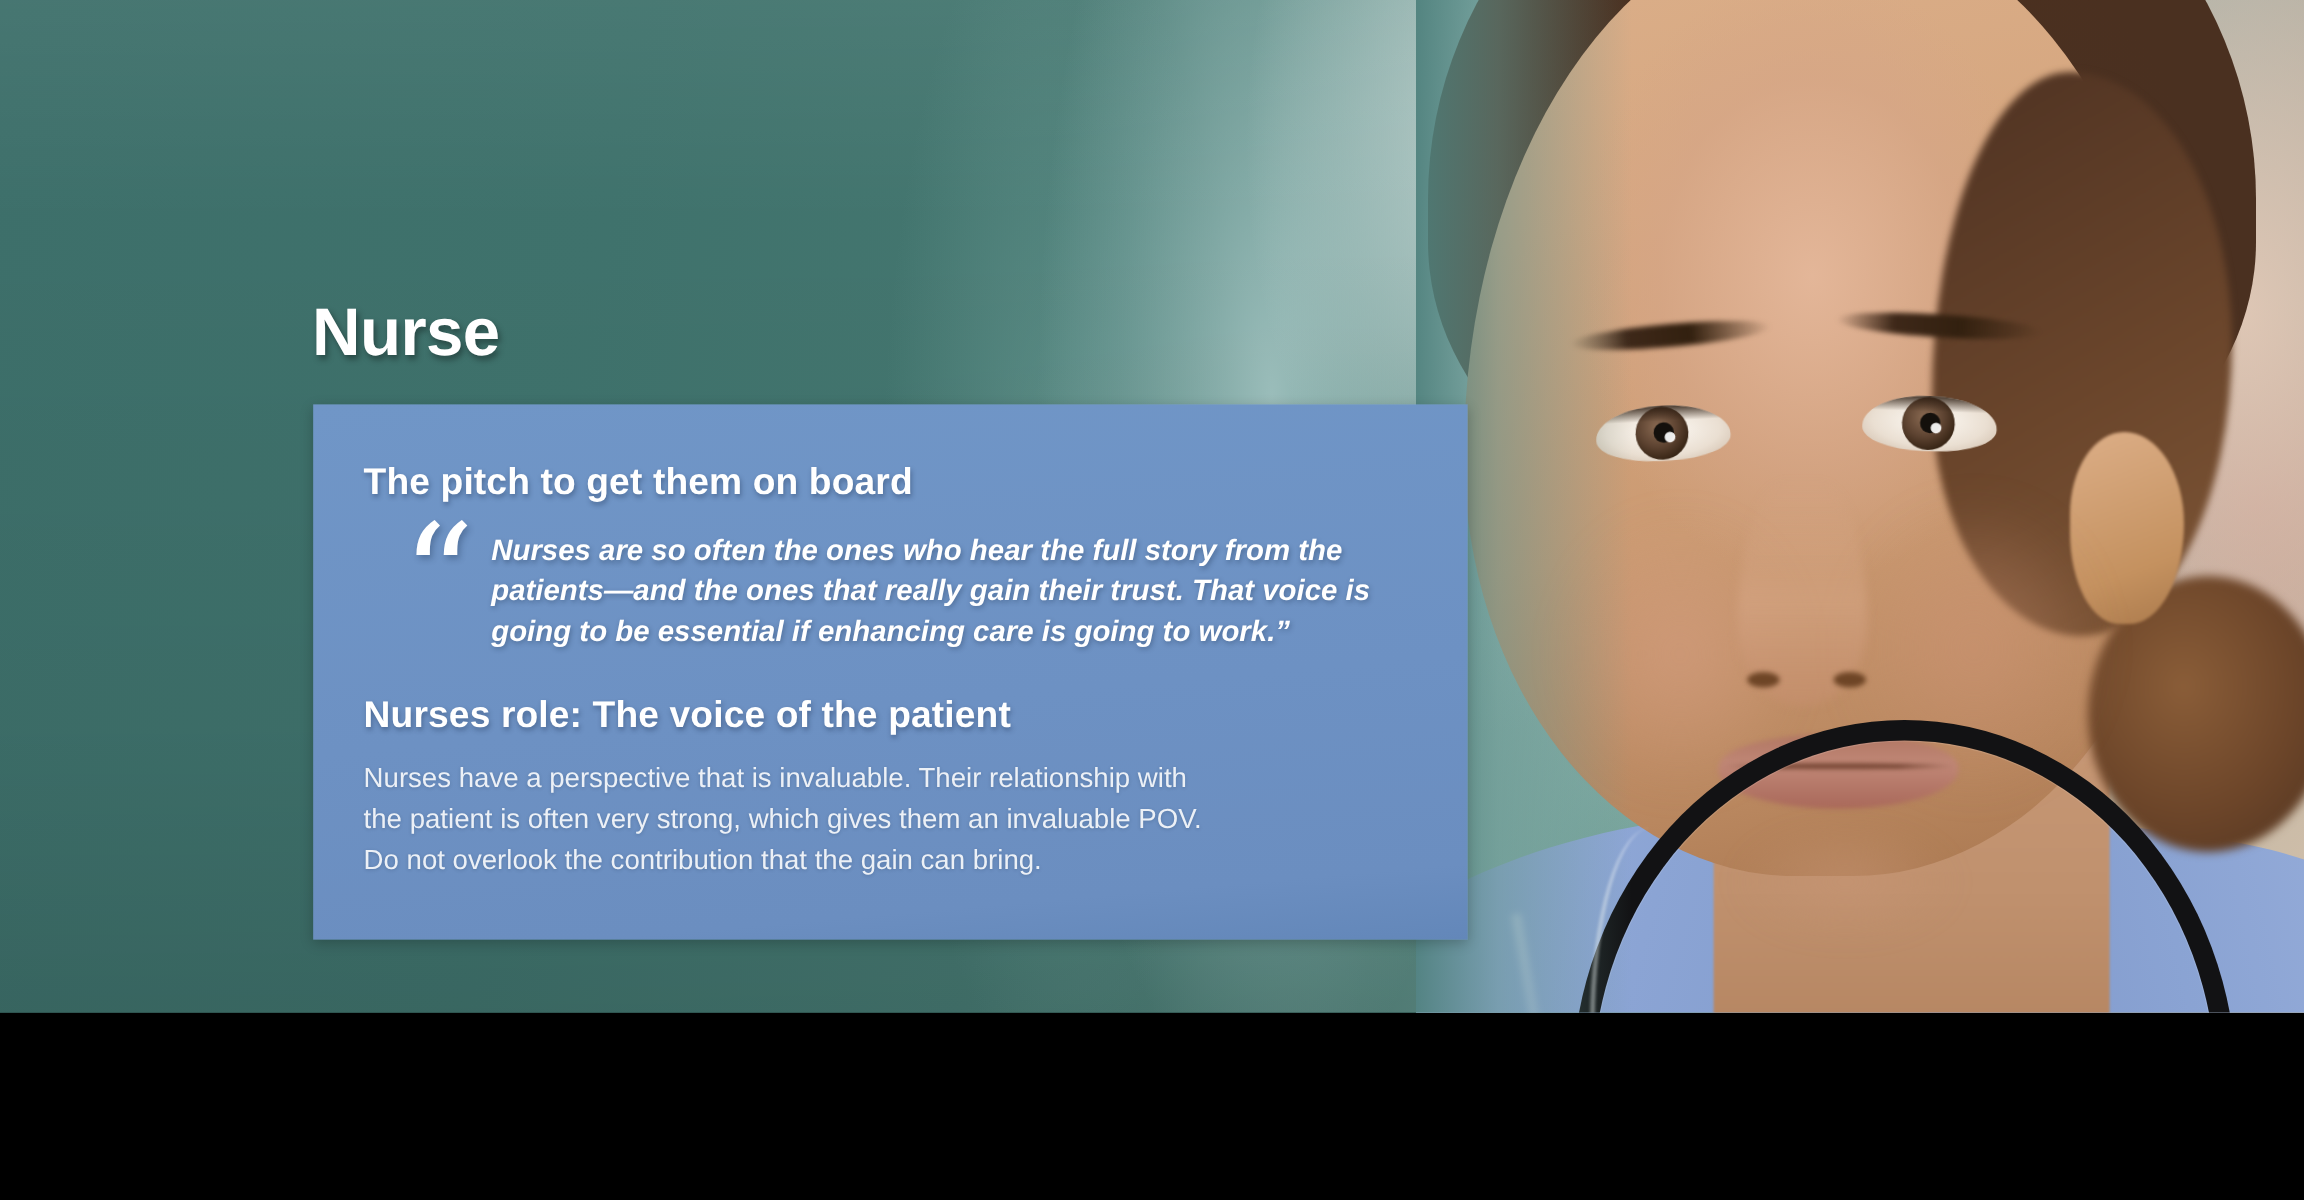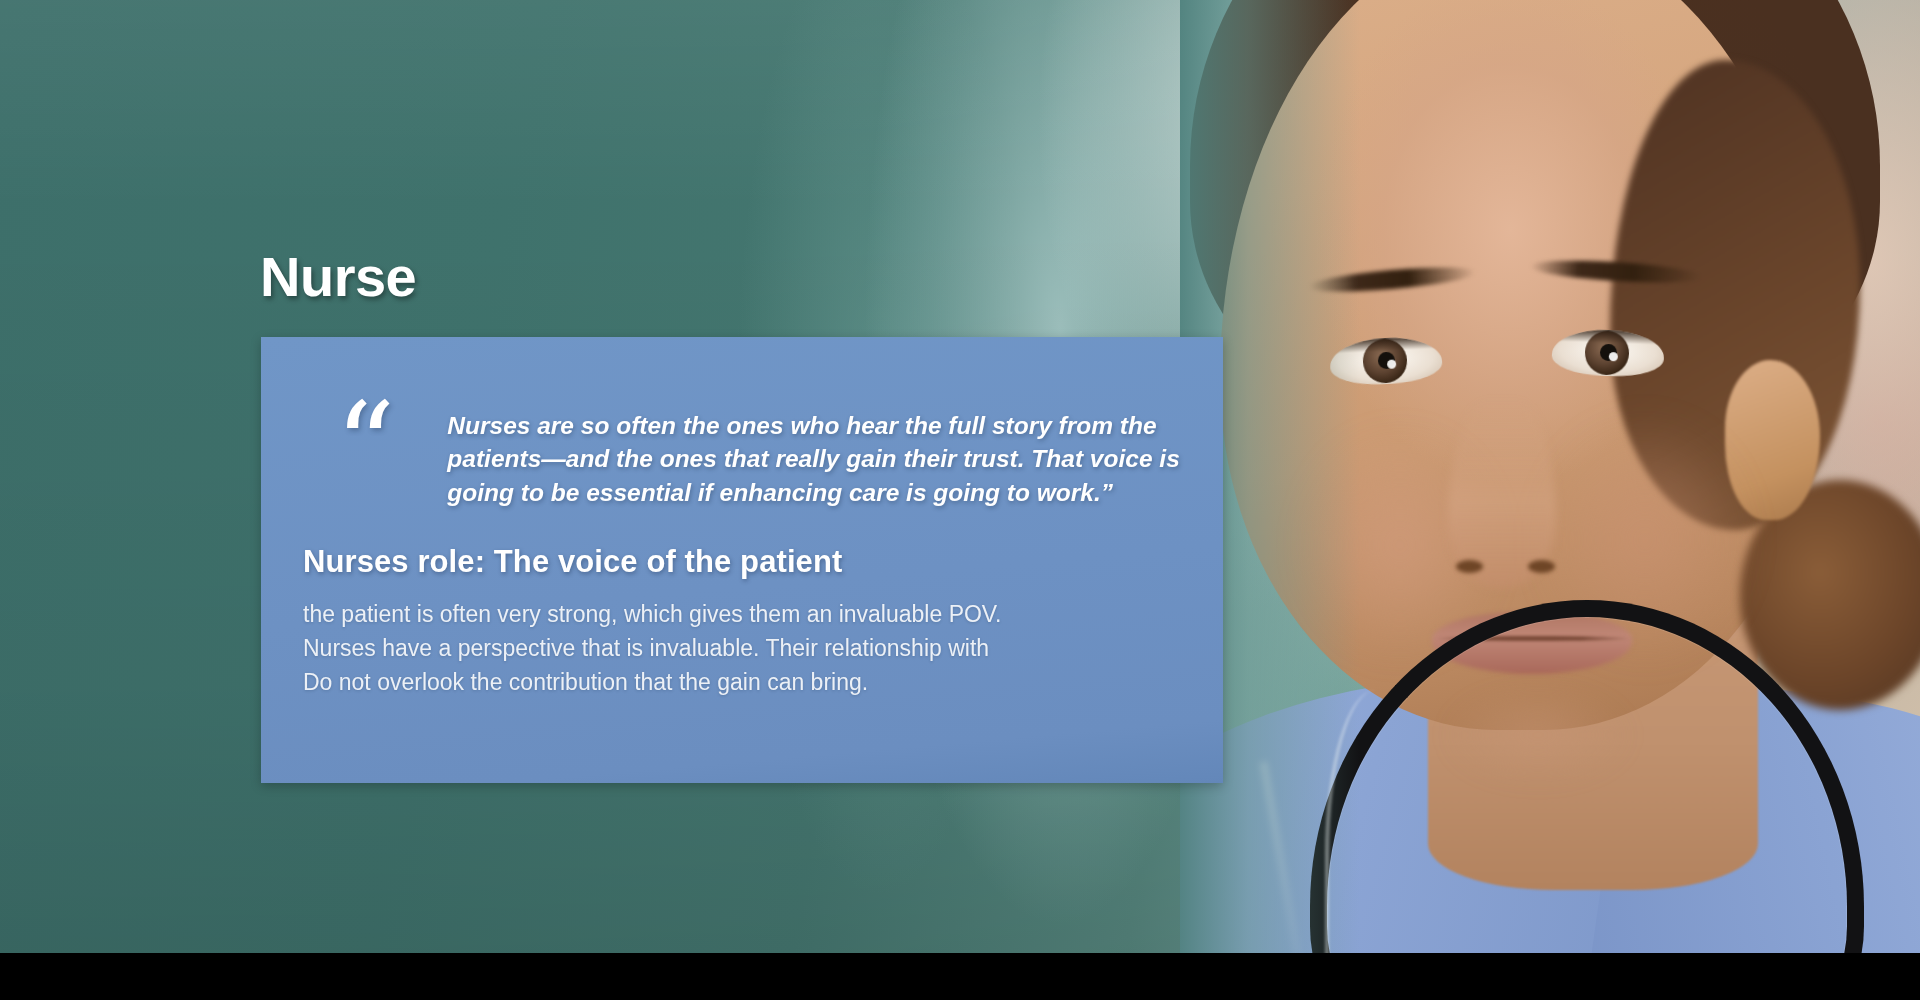--- a/index.html
+++ b/index.html
@@ -7,21 +7,21 @@
     padding: 0;
     background: #000;
   }
   body {
     font-family: "Liberation Sans", sans-serif;
   }
 
   .slide {
     position: relative;
     width: 1920px;
-    height: 953px;
+    height: 844px;
     overflow: hidden;
     background: #3f726c;
   }
 
   
   .bg {
     position: absolute;
     inset: 0;
     background:
       
@@ -400,21 +400,20 @@
   }
   .quote-text {
     font-size: 24.5px;
     font-style: italic;
     font-weight: bold;
     color: #ffffff;
     line-height: 1.36;
     text-shadow: 1px 2px 4px rgba(20,40,70,0.35);
     padding-top: 10px;
     max-width: 760px;
-    margin-left: 38px;
   }
 
   .card-subheading {
     font-size: 31px;
     font-weight: bold;
     color: #ffffff;
     letter-spacing: 0.1px;
     text-shadow: 1px 2px 4px rgba(20,40,70,0.38);
     line-height: 1.1;
     margin: 36px 0 0 0;
@@ -478,29 +477,30 @@
     <div class="chin"></div>
     <div class="steth"></div>
     <div class="steth-gleam"></div>
     <div class="photo-edge"></div>
   </div>
 
   <div class="title">Nurse</div>
 
   <div class="card">
 
+    <div class="card-heading">The pitch to get them on board</div>
 
     <div class="quote-block">
       <div class="quote-mark">“</div>
       <div class="quote-text">Nurses are so often the ones who hear the full story from the patients—and the ones that really gain their trust. That voice is going to be essential if enhancing care is going to work.”</div>
     </div>
 
     <div class="card-subheading">Nurses role: The voice of the patient</div>
 
     <div class="card-body">
+      <span>Nurses have a perspective that is invaluable. Their relationship with</span>
       <span>the patient is often very strong, which gives them an invaluable POV.</span>
-      <span>Nurses have a perspective that is invaluable. Their relationship with</span>
       <span>Do not overlook the contribution that the gain can bring.</span>
     </div>
 
   </div>
 
 </div>
 
 </body></html>

